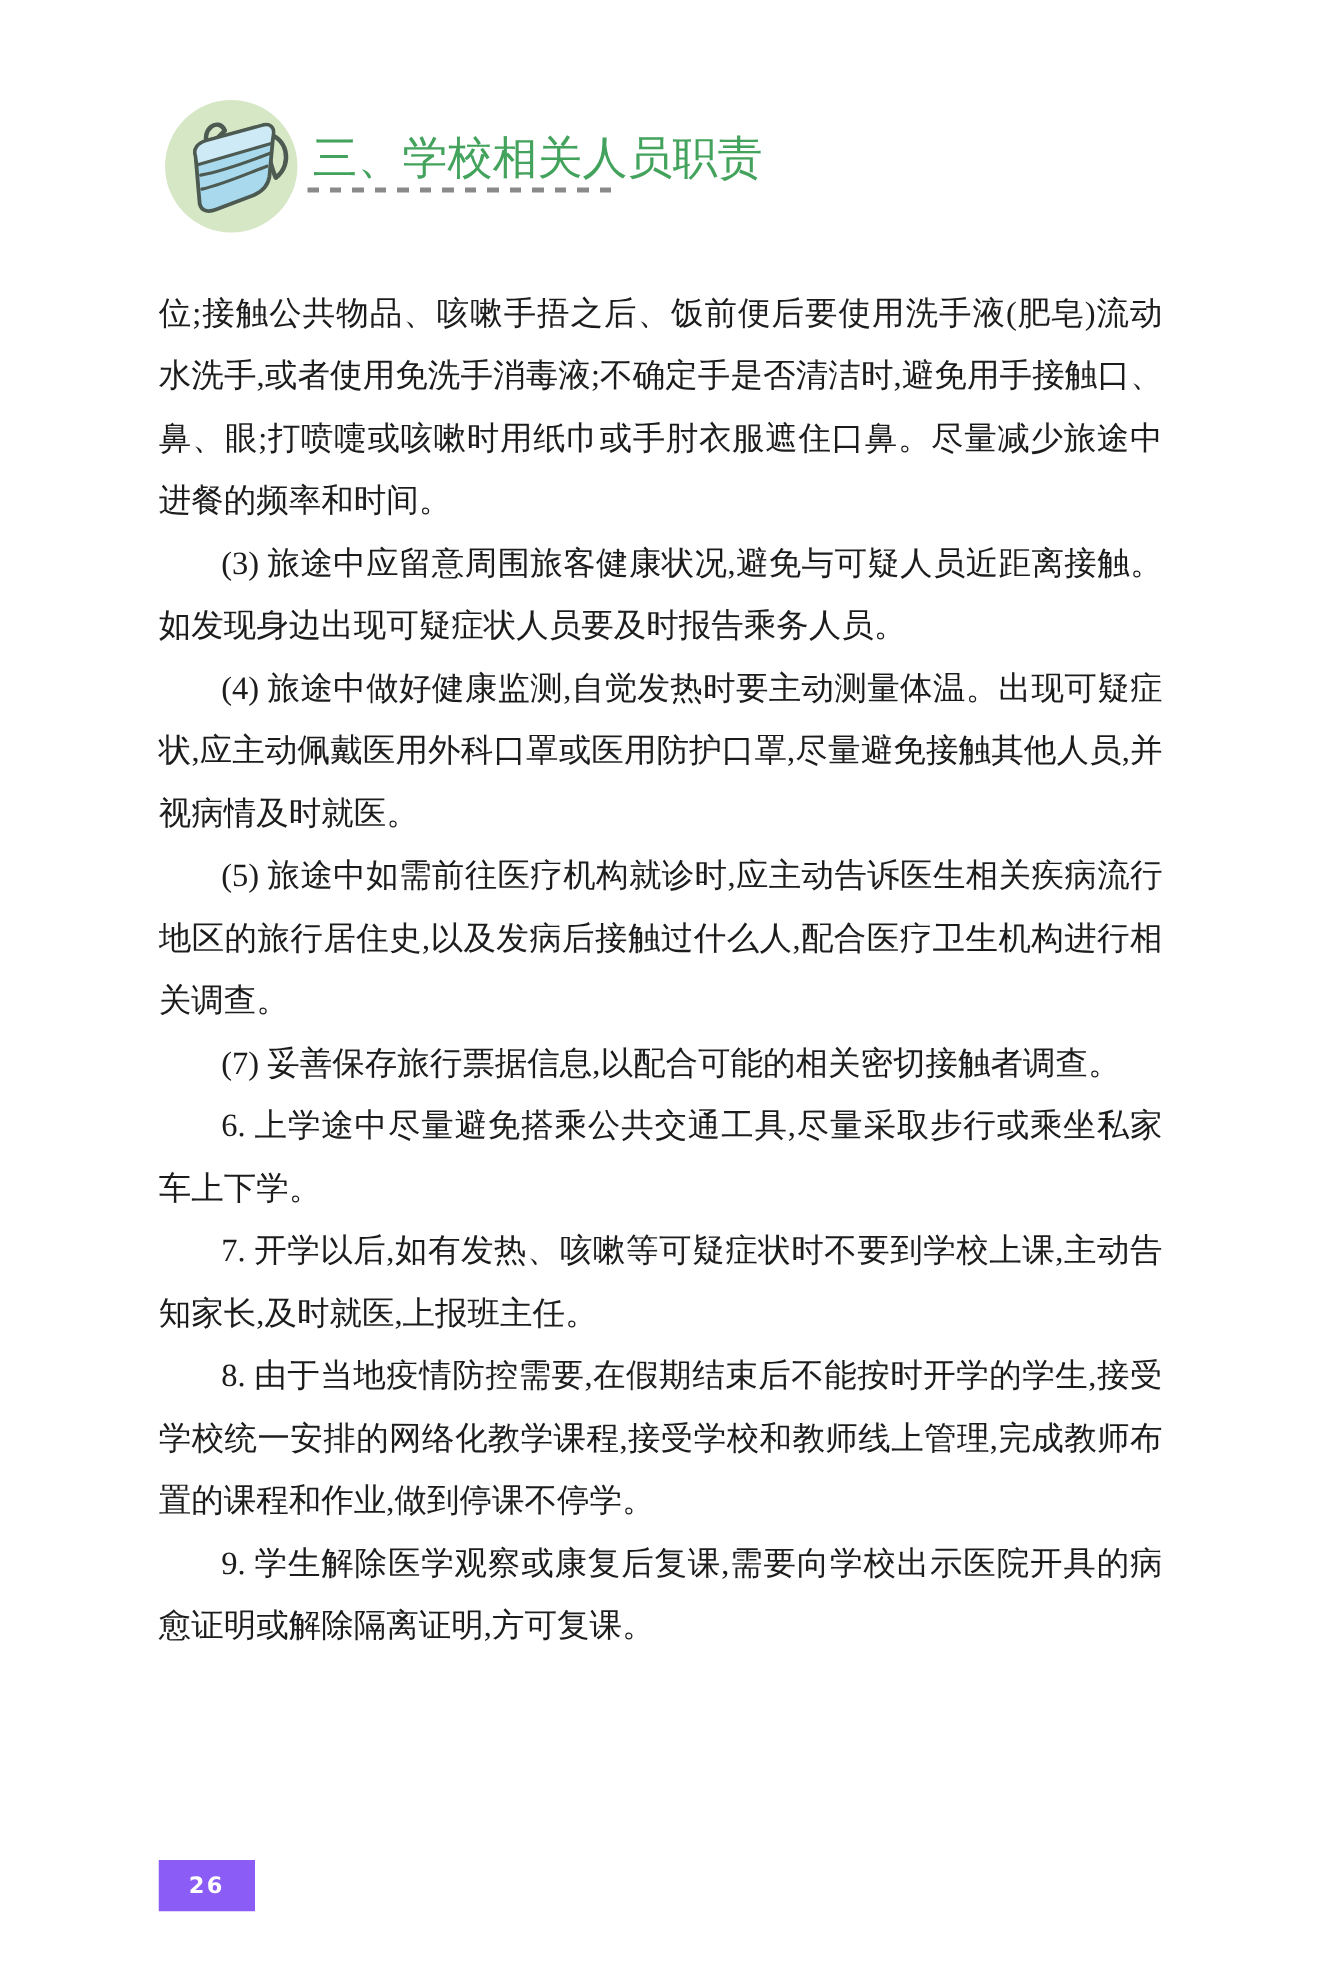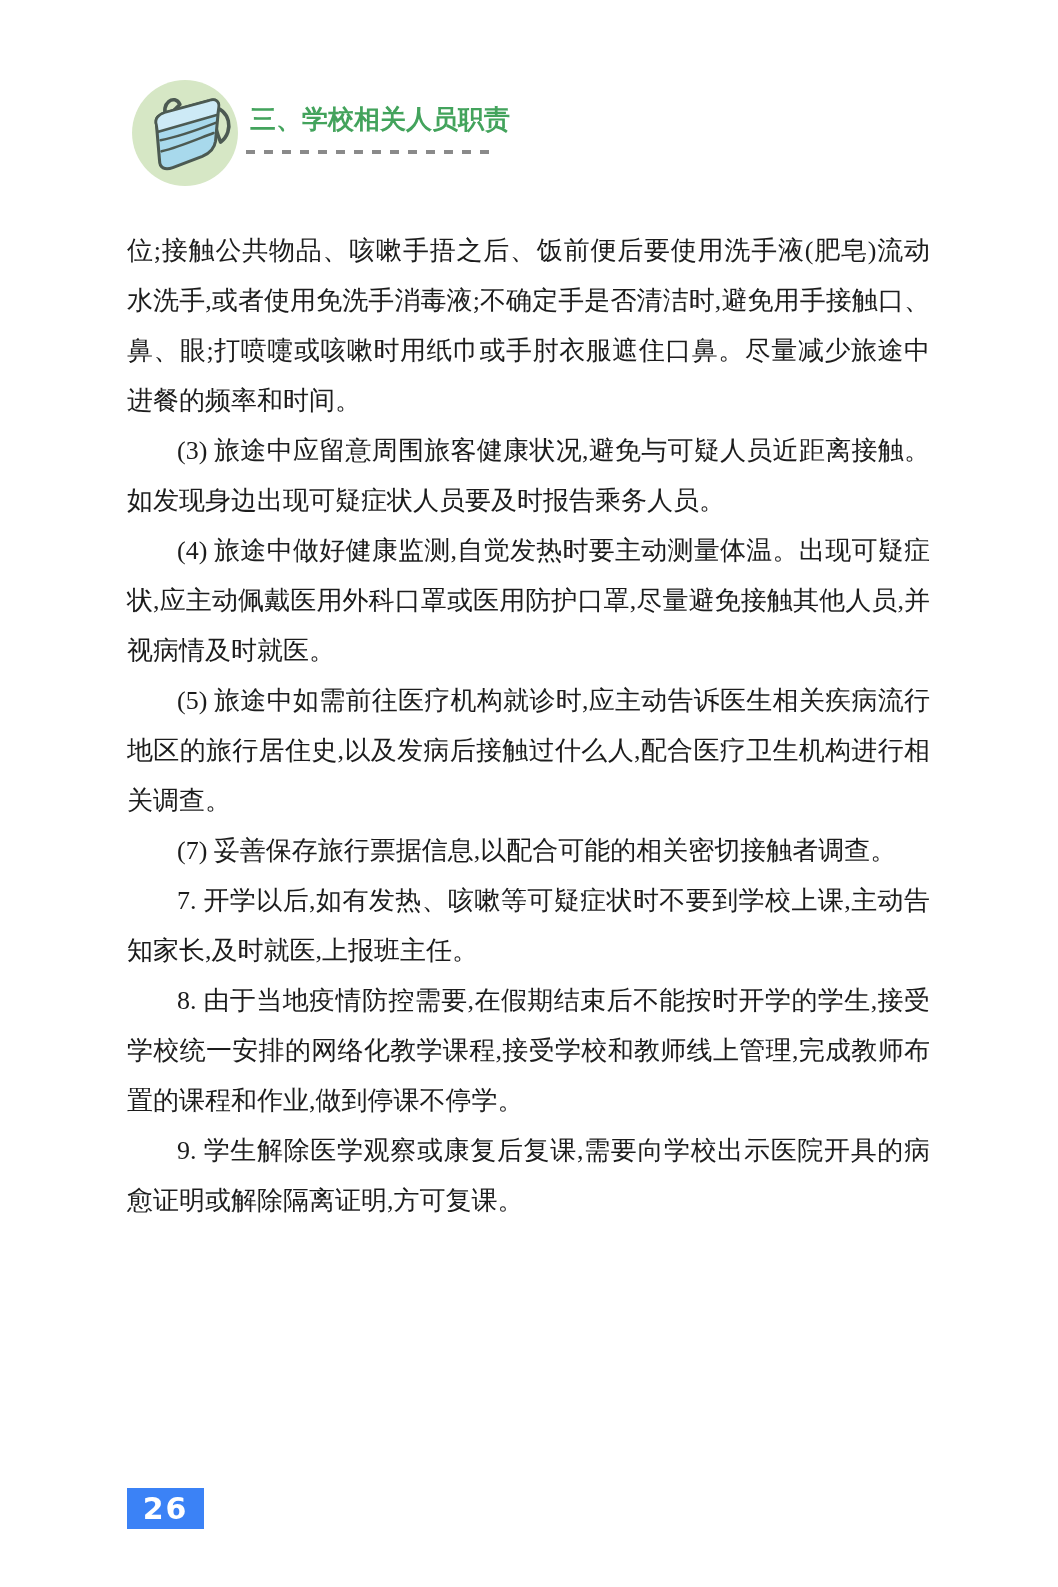--- a/index.html
+++ b/index.html
@@ -22,22 +22,22 @@
     top: 78px;
     width: 110px;
     height: 110px;
     display: block;
   }
   .page-title {
     position: absolute;
     left: 250px;
     top: 102px;
     margin: 0;
-    font-size: 26px;
-    font-weight: bold;
+    font-size: 36px;
+    font-weight: normal;
     color: #43a35c;
     letter-spacing: 0px;
     font-family: "Liberation Serif", serif;
     white-space: nowrap;
     text-align: center;
   }
   .dash-line {
     position: absolute;
     left: 246px;
     top: 150px;
@@ -63,25 +63,25 @@
   .text-block p.indent {
     text-indent: 50px;
   }
   
   .page-number-badge {
     position: absolute;
     left: 127px;
     top: 1488px;
     width: 77px;
     height: 41px;
-    background: #3b82f6;
+    background: #8b5cf6;
     color: #ffffff;
     font-family: "DejaVu Sans", sans-serif;
     font-weight: bold;
-    font-size: 30px;
+    font-size: 18px;
     letter-spacing: 2px;
     display: flex;
     align-items: center;
     justify-content: center;
   }
 </style>
 </head>
 <body>
 
 <span class="header-icon">
@@ -103,18 +103,19 @@
 
 <h1 class="page-title">三、学校相关人员职责</h1>
 <div class="dash-line"></div>
 
 <div class="text-block">
   <p>位;接触公共物品、咳嗽手捂之后、饭前便后要使用洗手液(肥皂)流动水洗手,或者使用免洗手消毒液;不确定手是否清洁时,避免用手接触口、鼻、眼;打喷嚏或咳嗽时用纸巾或手肘衣服遮住口鼻。尽量减少旅途中进餐的频率和时间。</p>
   <p class="indent">(3) 旅途中应留意周围旅客健康状况,避免与可疑人员近距离接触。如发现身边出现可疑症状人员要及时报告乘务人员。</p>
   <p class="indent">(4) 旅途中做好健康监测,自觉发热时要主动测量体温。出现可疑症状,应主动佩戴医用外科口罩或医用防护口罩,尽量避免接触其他人员,并视病情及时就医。</p>
   <p class="indent">(5) 旅途中如需前往医疗机构就诊时,应主动告诉医生相关疾病流行地区的旅行居住史,以及发病后接触过什么人,配合医疗卫生机构进行相关调查。</p>
   <p class="indent">(7) 妥善保存旅行票据信息,以配合可能的相关密切接触者调查。</p>
+  <p class="indent">6. 上学途中尽量避免搭乘公共交通工具,尽量采取步行或乘坐私家车上下学。</p>
   <p class="indent">7. 开学以后,如有发热、咳嗽等可疑症状时不要到学校上课,主动告知家长,及时就医,上报班主任。</p>
   <p class="indent">8. 由于当地疫情防控需要,在假期结束后不能按时开学的学生,接受学校统一安排的网络化教学课程,接受学校和教师线上管理,完成教师布置的课程和作业,做到停课不停学。</p>
   <p class="indent">9. 学生解除医学观察或康复后复课,需要向学校出示医院开具的病愈证明或解除隔离证明,方可复课。</p>
 </div>
 
 <div class="page-number-badge">26</div>
 
 </body></html>

